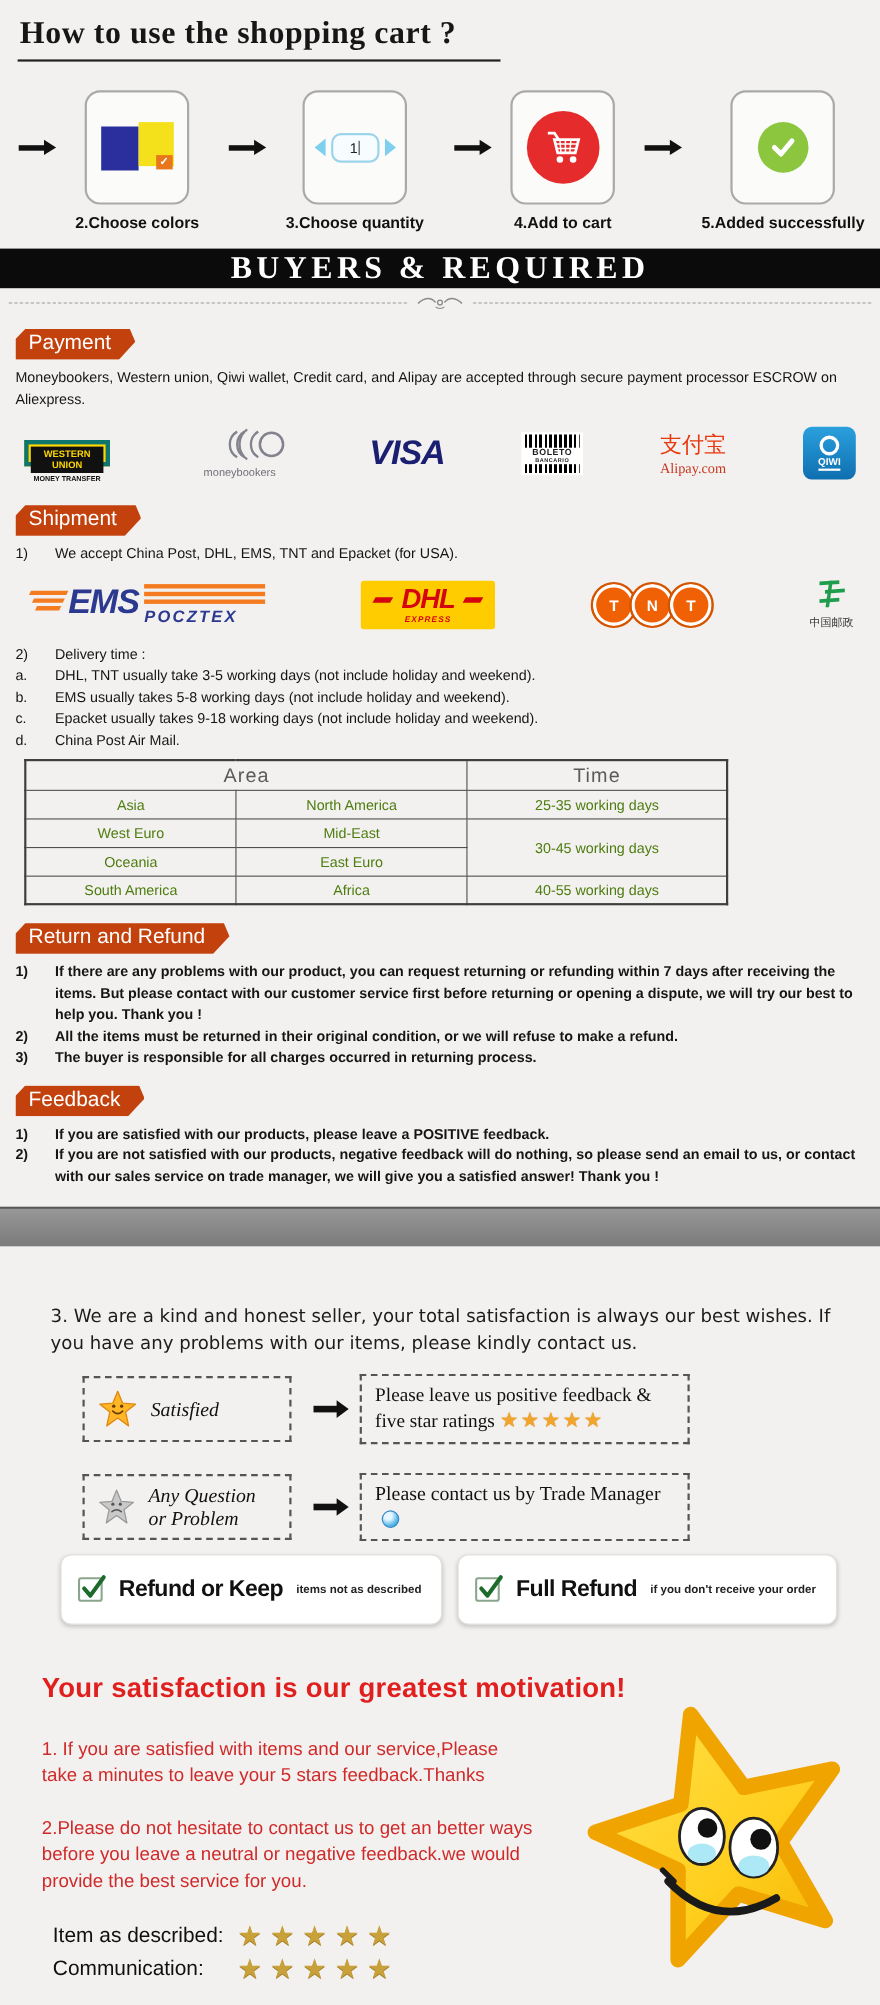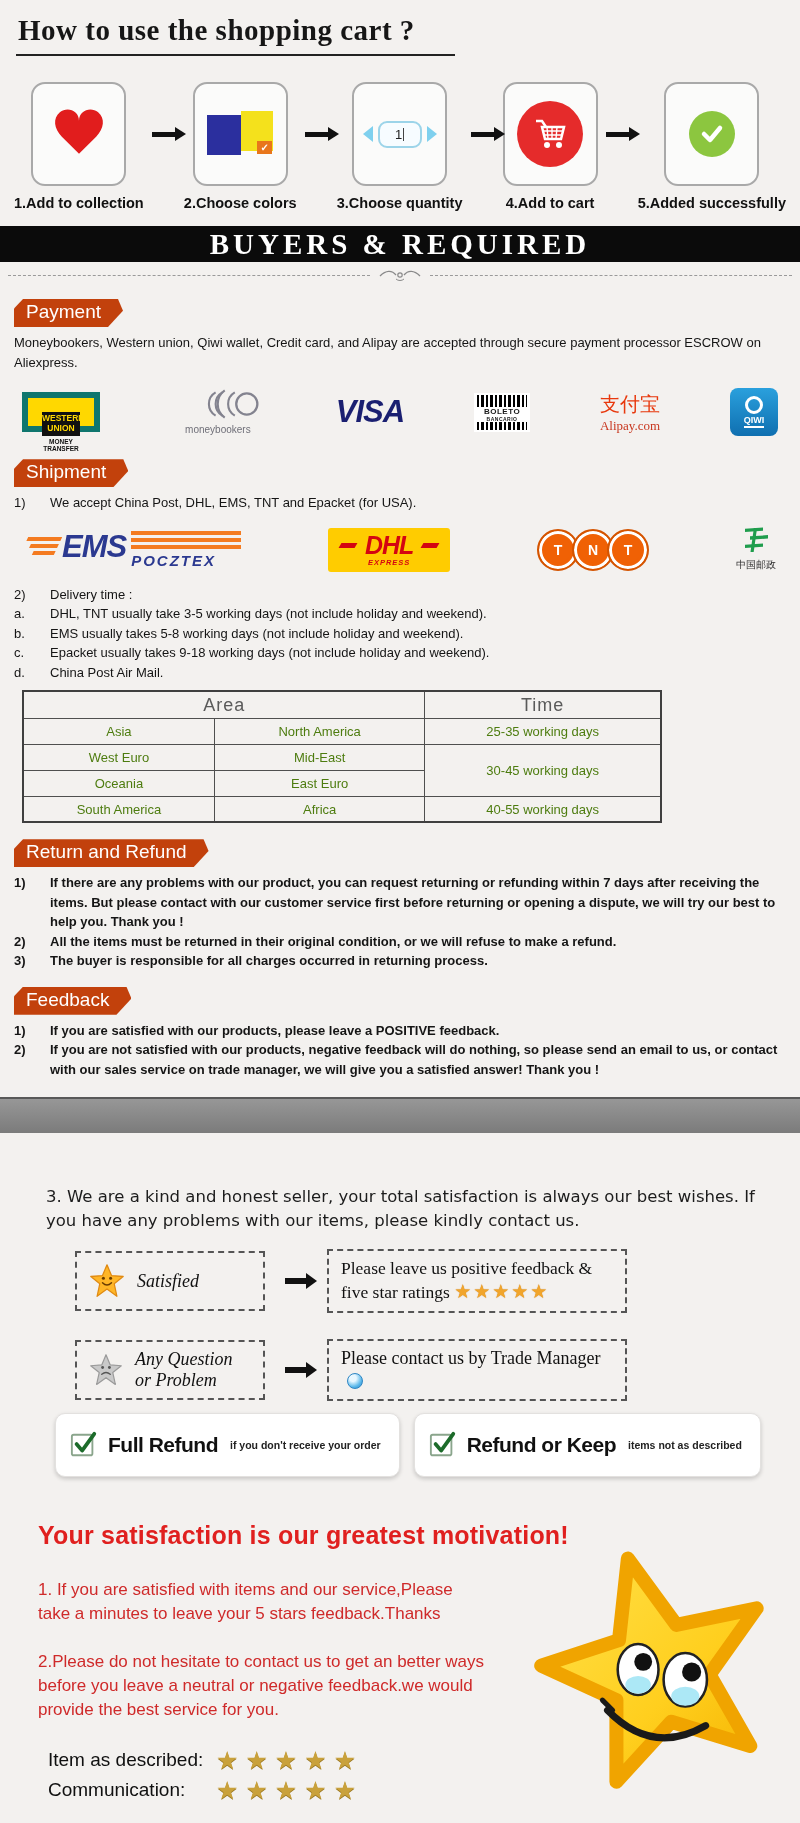--- a/index.html
+++ b/index.html
@@ -55,21 +55,21 @@
   .badge { display:inline-block; background:#c2410c; color:#fff; font-size:19px;
     padding:2px 22px 4px 12px; margin:16px 0 6px;
     clip-path:polygon(9px 0, calc(100% - 5px) 0, 100% 42%, calc(100% - 15px) 100%, 0 100%, 0 34%); }
   .body-text { font-size:13px; line-height:1.55; color:#151515; }
   .numline { display:flex; font-size:13px; line-height:1.5; color:#151515; font-weight:bold; }
   .numline .n { width:36px; flex:none; }
   .numline .t { flex:1; }
   .numline.plain { font-weight:normal; }
   
   .pay-logos { display:flex; align-items:center; justify-content:space-between; margin:12px 8px 4px; height:54px; }
-  .wu { width:78px; height:24px; background:#ffd800; border:6px solid #0f766e; padding:14px; text-align:center; }
+  .wu { width:78px; height:24px; background:#ffd800; border:4px solid #0f766e; padding:2px; text-align:center; }
   .wu-top { background:#111; color:#ffd800; font-size:8.5px; font-weight:bold; line-height:1.15; padding:2px 0; }
   .wu-bot { font-size:6.5px; font-weight:bold; color:#111; margin-top:2px; }
   .mb { text-align:center; }
   .mb-label { font-size:10px; color:#6f6f78; margin-top:1px; }
   .visa { font-size:31px; font-weight:900; font-style:italic; color:#1a1f71; letter-spacing:-1px; }
   .boleto { width:56px; text-align:center; background:#fff; padding:2px 3px; }
   .bars { height:12px; background:repeating-linear-gradient(90deg,#000 0 2px,#fff 2px 4px,#000 4px 7px,#fff 7px 9px); }
   .bars.small { height:8px; }
   .boleto-t1 { font-size:8px; font-weight:bold; letter-spacing:.5px; }
   .boleto-t2 { font-size:5px; font-weight:bold; letter-spacing:.5px; }
@@ -148,28 +148,20 @@
   .rate-stars { font-size:25px; color:#c9a13b; letter-spacing:7px; text-shadow:0 1px 0 #9a7722; }
 </style>
 </head>
 <body>
 
 <div class="title-wrap">
   <div class="page-title">How to use the shopping cart ?</div>
 </div>
 
 <div class="steps">
-  <div class="step">
-    <div class="step-box">
-      <svg width="66" height="64" viewBox="0 0 100 96">
-        <path d="M50 28 C50 12 32 6 21 15 C10 24 12 40 24 52 L50 78 L76 52 C88 40 90 24 79 15 C68 6 50 12 50 28 Z" fill="#e11d1d"></path>
-      </svg>
-    </div>
-    <div class="step-label">1.Add to collection</div>
-  </div>
   <div class="flow-arrow"></div>
   <div class="step">
     <div class="step-box">
       <div class="swatch-wrap">
         <div class="swatch-blue"></div>
         <div class="swatch-yellow"></div>
         <div class="swatch-check">✓</div>
       </div>
     </div>
     <div class="step-label">2.Choose colors</div>
@@ -444,30 +436,30 @@
     </div>
   </div>
 
 
   <div class="prot-row">
     <div class="prot-card">
       <svg width="28" height="28" viewBox="0 0 30 30">
         <rect x="2" y="4" width="22" height="22" fill="#fff" stroke="#8aa58c" stroke-width="2" rx="2"></rect>
         <path d="M7 14 L13 21 L26 3" stroke="#1c6b2a" stroke-width="4" fill="none" stroke-linecap="round" stroke-linejoin="round"></path>
       </svg>
-      <span class="prot-title">Full Refund</span>
-      <span class="prot-sub">if you don't receive your order</span>
+      <span class="prot-title">Refund or Keep</span>
+      <span class="prot-sub">items not as described</span>
     </div>
     <div class="prot-card">
       <svg width="28" height="28" viewBox="0 0 30 30">
         <rect x="2" y="4" width="22" height="22" fill="#fff" stroke="#8aa58c" stroke-width="2" rx="2"></rect>
         <path d="M7 14 L13 21 L26 3" stroke="#1c6b2a" stroke-width="4" fill="none" stroke-linecap="round" stroke-linejoin="round"></path>
       </svg>
-      <span class="prot-title">Refund or Keep</span>
-      <span class="prot-sub">items not as described</span>
+      <span class="prot-title">Full Refund</span>
+      <span class="prot-sub">if you don't receive your order</span>
     </div>
   </div>
 </div>
 
 <div class="motiv-wrap">
   <div class="motiv-head">Your satisfaction is our greatest motivation!</div>
   <div class="motiv-p">1. If you are satisfied with items and our service,Please take a minutes to leave your 5 stars feedback.Thanks</div>
   <div class="motiv-p p2">2.Please do not hesitate to contact us to get an better ways before you leave a neutral or negative feedback.we would provide the best service for you.</div>
 
   <svg class="big-star" width="255" height="245" viewBox="0 0 200 192">

